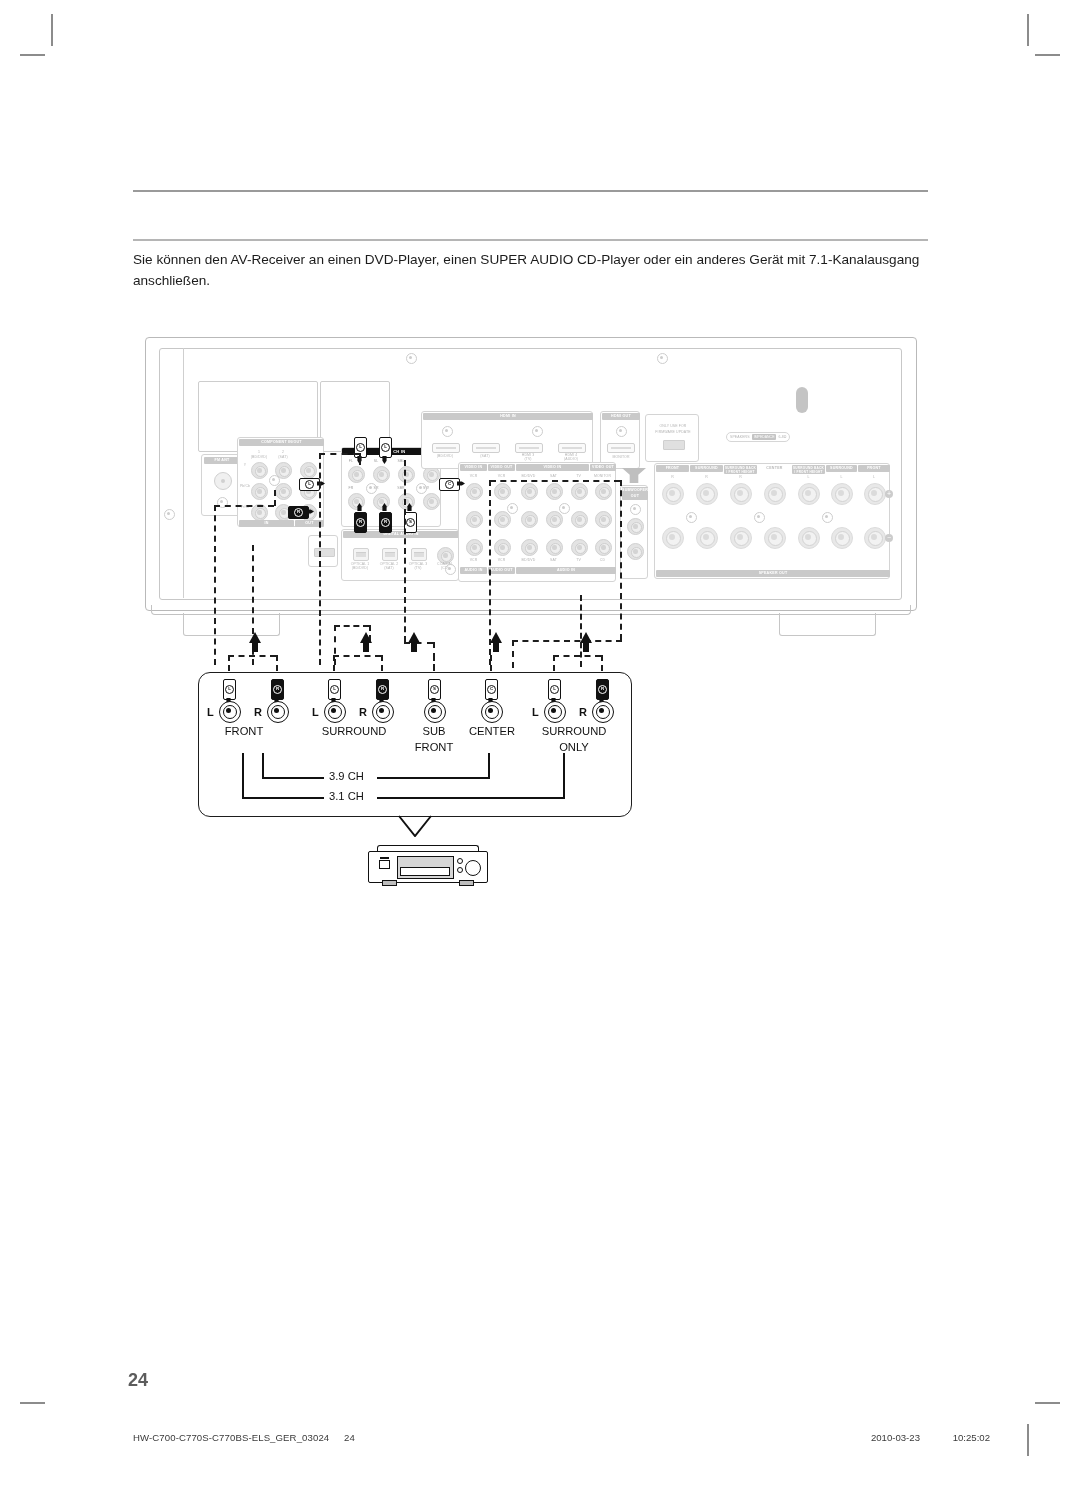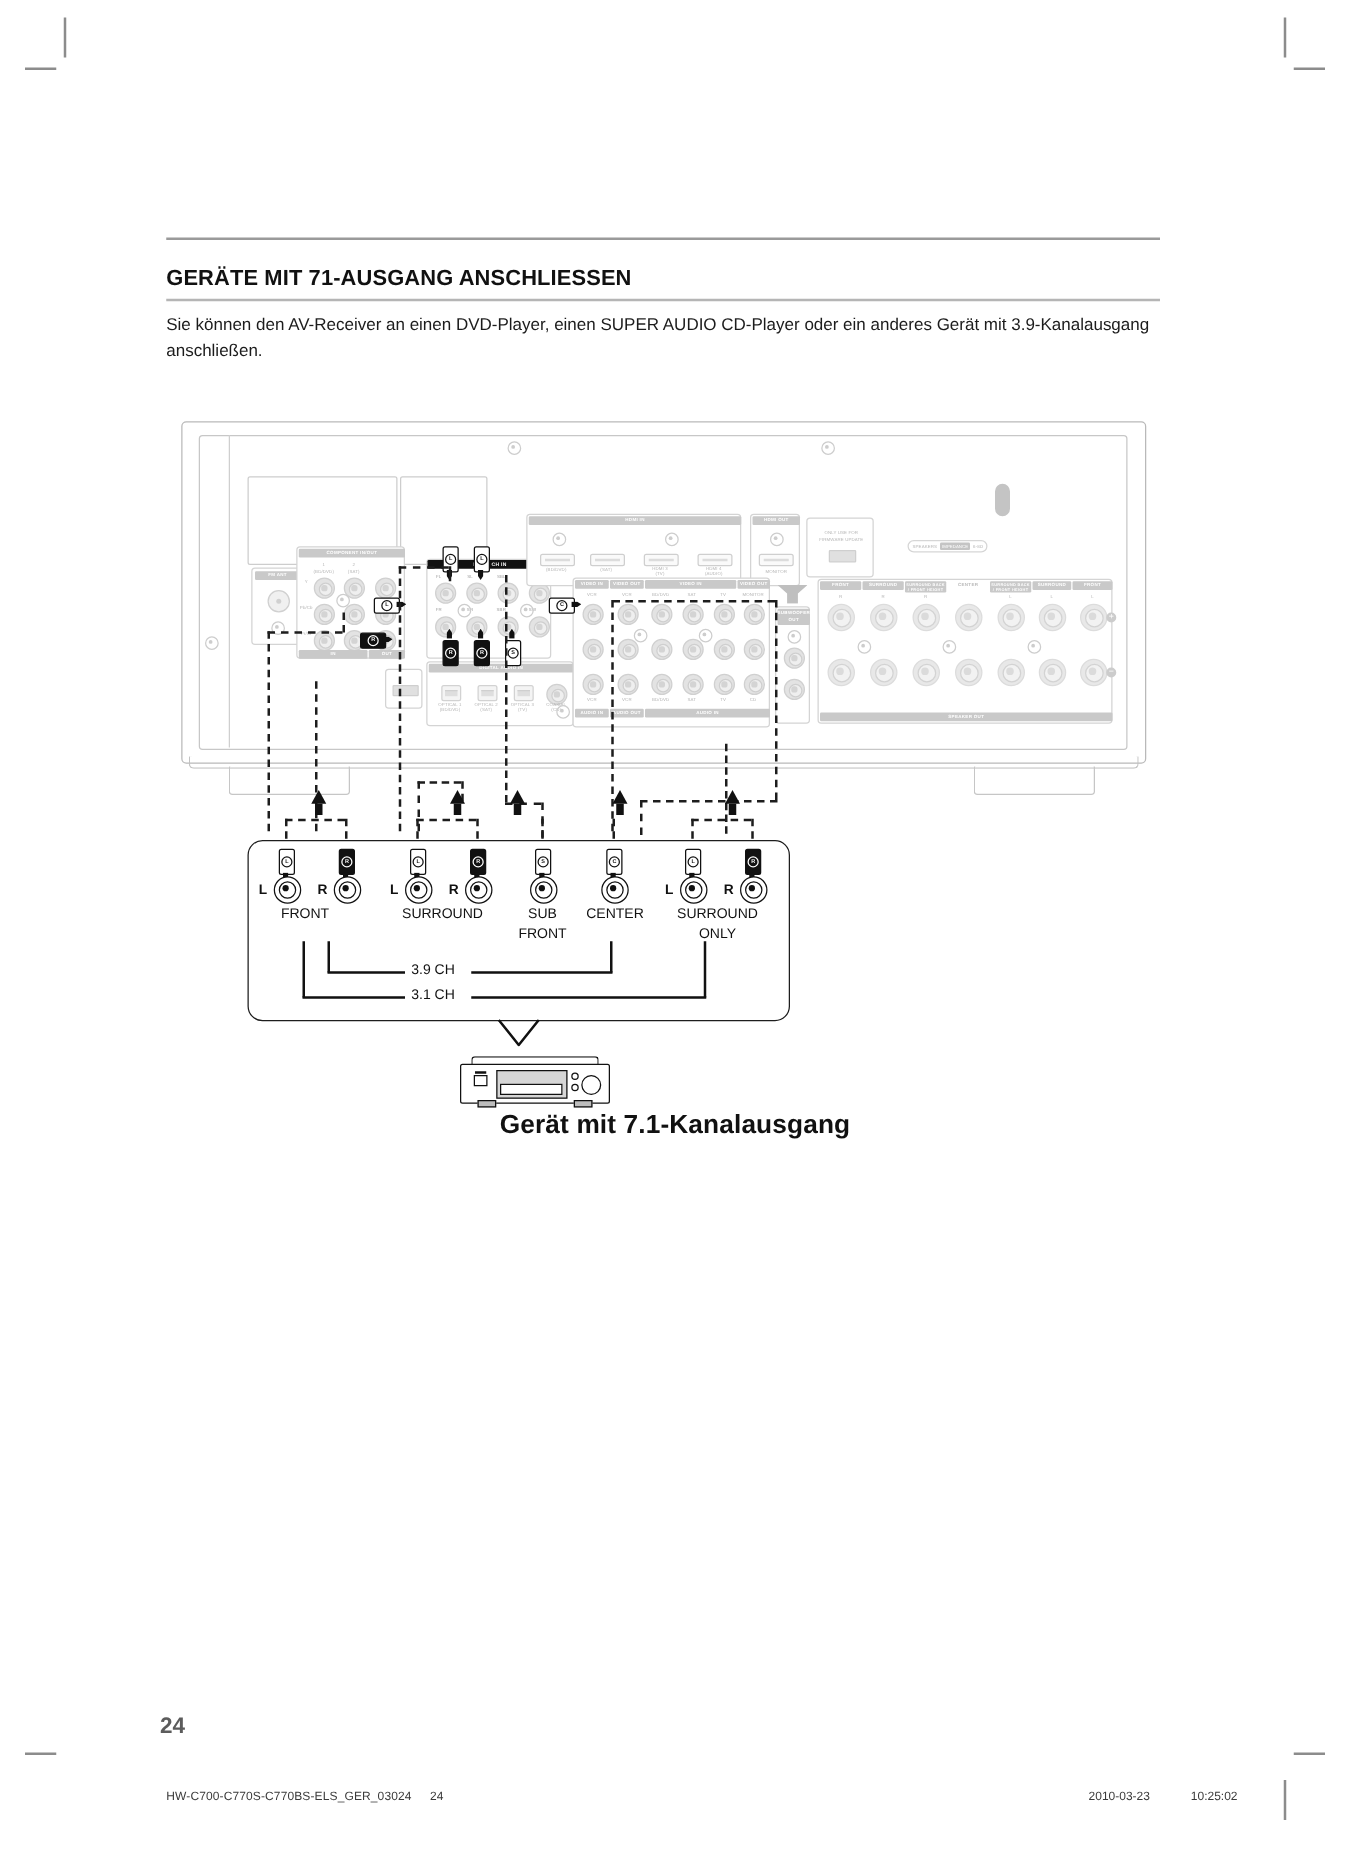--- a/index.html
+++ b/index.html
@@ -153,23 +153,22 @@
 
   <div class="crop" style="left:51px;top:14px;width:2px;height:32px;"></div>
   <div class="crop" style="left:20px;top:54px;width:25px;height:2px;"></div>
   <div class="crop" style="left:1027px;top:14px;width:2px;height:32px;"></div>
   <div class="crop" style="left:1035px;top:54px;width:25px;height:2px;"></div>
   <div class="crop" style="left:20px;top:1402px;width:25px;height:2px;"></div>
   <div class="crop" style="left:1035px;top:1402px;width:25px;height:2px;"></div>
   <div class="crop" style="left:1027px;top:1424px;width:2px;height:32px;"></div>
 
   <div class="title-rule"></div>
-  <div class="section-title">GERÄTE MIT 71-AUSGANG ANSCHLIESSEN</div>
   <div class="section-rule"></div>
-  <div class="intro">Sie können den AV-Receiver an einen DVD-Player, einen SUPER AUDIO CD-Player oder ein anderes Gerät mit 3.9-Kanalausgang anschließen.</div>
+  <div class="intro">Sie können den AV-Receiver an einen DVD-Player, einen SUPER AUDIO CD-Player oder ein anderes Gerät mit 7.1-Kanalausgang anschließen.</div>
 
   <div class="receiver">
     <div class="rc-body"></div>
     <div class="rc-inner"></div>
     <div class="rc-sidebar"></div>
     <div class="rc-lip"></div>
     <div class="rc-foot l"></div>
     <div class="rc-foot r"></div>
 
     <div class="rc-screw" style="left:261px;top:16px;"></div>
@@ -589,21 +588,20 @@
       <div class="pl-tray"></div>
       <div class="pl-slot"></div>
       <div class="pl-btn" style="top:6px;"></div>
       <div class="pl-btn" style="top:15px;"></div>
       <div class="pl-knob"></div>
     </div>
     <div class="pl-leg" style="left:14px;"></div>
     <div class="pl-leg" style="left:91px;"></div>
   </div>
 
-  <div class="caption">Gerät mit 7.1-Kanalausgang</div>
 
   <div class="pagenum">24</div>
   <div class="foot-l">
     <span>HW-C700-C770S-C770BS-ELS_GER_03024</span>
     <span style="margin-left:12px;">24</span>
   </div>
   <div class="foot-r">
     <span>2010-03-23</span>
     <span>10:25:02</span>
   </div>

